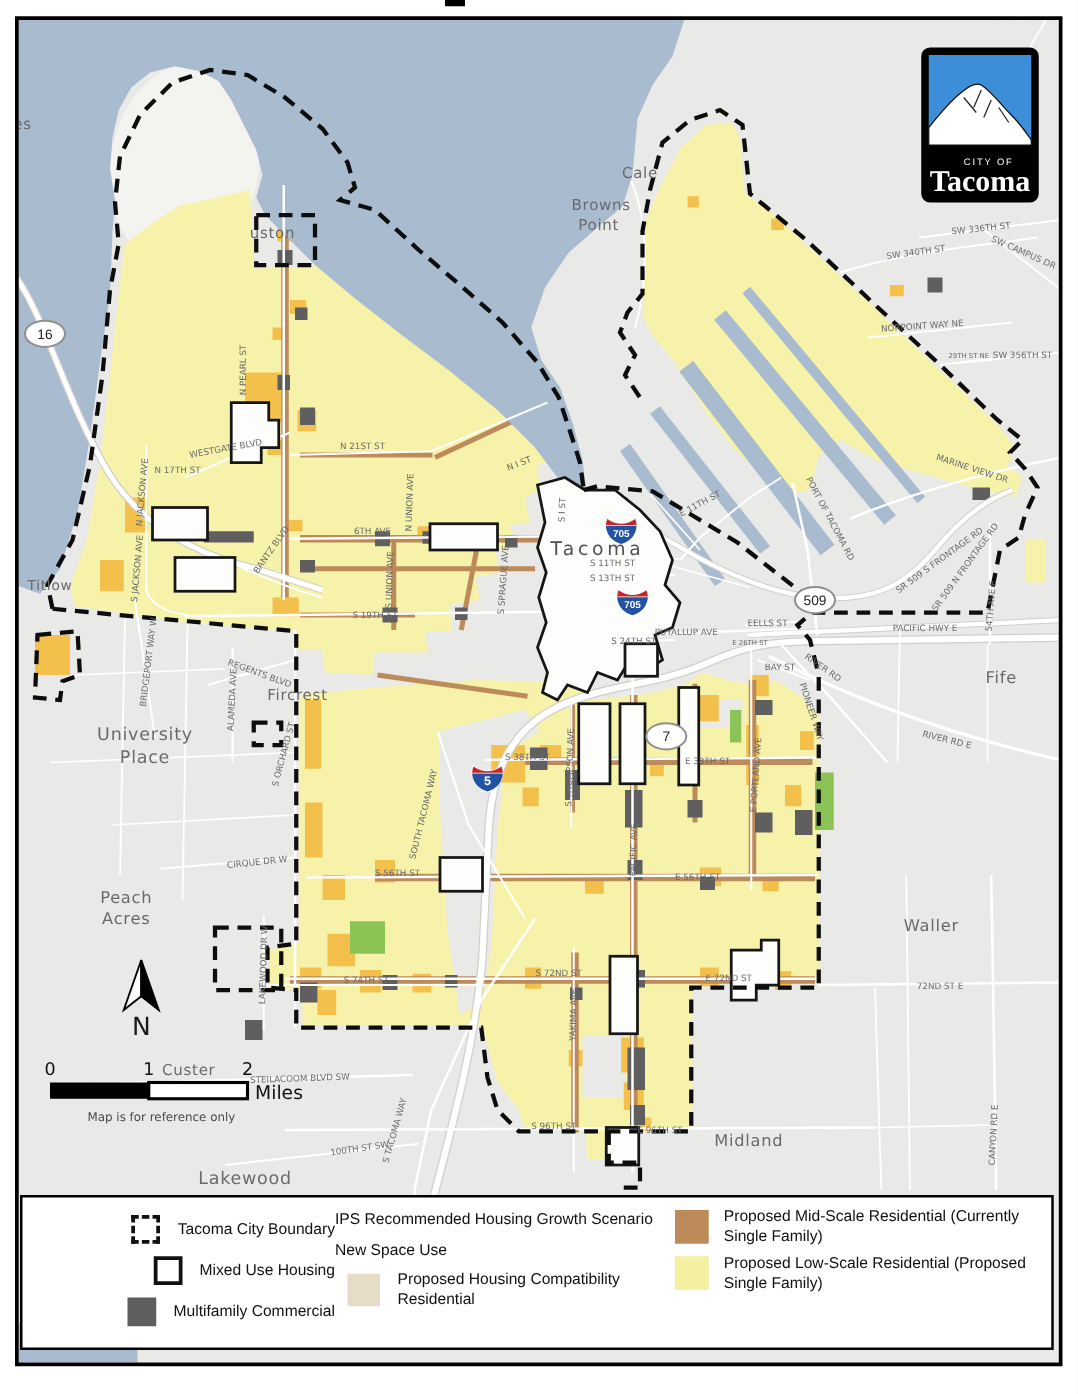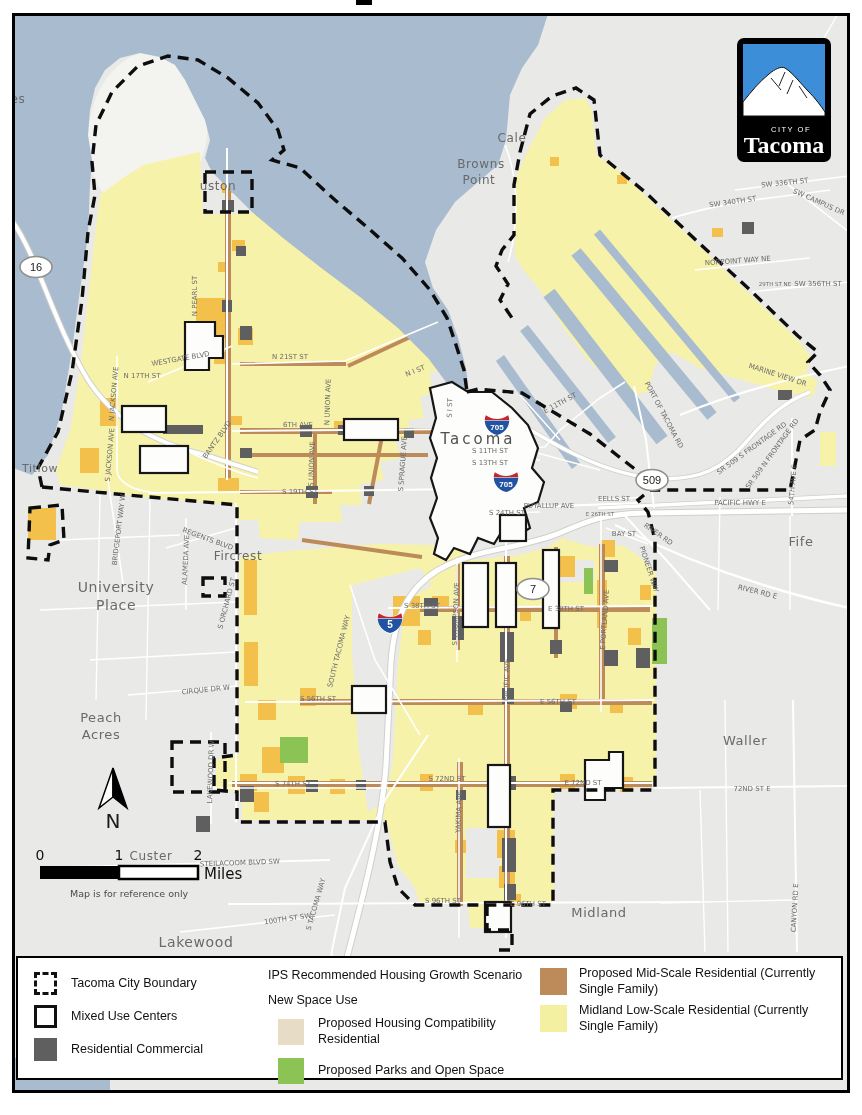--- a/index.html
+++ b/index.html
@@ -14,21 +14,21 @@
   .brown{stroke:var(--c-mid_sf);fill:none;}
   .muc{fill:var(--c-muc);stroke:#161616;stroke-width:2.2;}
   .boundary{fill:none;stroke:#0d0d0d;stroke-width:3.4;stroke-dasharray:11 7;}
   
   .legend{position:absolute;left:16px;top:956px;width:827px;height:124px;background:#fff;
           border:2.5px solid #000;box-sizing:border-box;display:flex;color:#111;
           font-size:12.5px;line-height:1.25;}
   .lcol1{width:250px;padding:14px 0 0 16px;box-sizing:border-box;}
   .lcol2{width:272px;padding-top:10px;box-sizing:border-box;}
   .lcol3{flex:1;padding:8px 8px 0 0;box-sizing:border-box;}
-  .lrow{display:flex;align-items:center;margin-bottom:10px;}
+  .lrow{display:flex;align-items:center;margin-bottom:10px;justify-content:flex-end;}
   .lrow3{display:flex;align-items:center;margin-bottom:6px;}
   .sw{flex:none;width:23px;height:23px;margin-right:14px;box-sizing:border-box;background:#fff;}
   .sw.dashed{border:3px dashed #111;}
   .sw.outline{border:3px solid #111;}
   .sw2{flex:none;width:26px;height:26px;margin:0 14px 0 10px;}
   .sw3{flex:none;width:27px;height:27px;margin-right:12px;}
   .ltitle{margin:0 0 9px 0;}
   .lsub{margin:0 0 8px 0;}
 </style>
 </head>
@@ -429,46 +429,42 @@
 
 
 <div class="legend">
   <div class="lcol1" id="legend-left">
         <div class="lrow">
           <div class="sw dashed"></div>
           <div class="">Tacoma City Boundary</div>
         </div>
         <div class="lrow">
           <div class="sw outline"></div>
-          <div class="">Mixed Use Centers</div>
+          <div class="">Mixed Use Housing</div>
         </div>
         <div class="lrow">
           <div class="sw " style="background: rgb(95, 95, 95);"></div>
-          <div class="">Residential Commercial</div>
+          <div class="">Multifamily Commercial</div>
         </div>
       </div>
   <div class="lcol2">
     <div class="ltitle">IPS Recommended Housing Growth Scenario</div>
     <div class="lsub" able="false">New Space Use</div>
     <div id="legend-middle">
           <div class="lrow">
             <div class="sw2" style="background: rgb(231, 220, 198);"></div>
             <div class="">Proposed Housing Compatibility Residential</div>
           </div>
-          <div class="lrow">
-            <div class="sw2" style="background: rgb(139, 196, 85);"></div>
-            <div class="">Proposed Parks and Open Space</div>
-          </div>
         </div>
   </div>
   <div class="lcol3" id="legend-right">
         <div class="lrow3">
           <div class="sw3" style="background: rgb(189, 138, 90);"></div>
           <div class="" style="max-width: 262px;">Proposed Mid-Scale Residential (Currently Single Family)</div>
         </div>
         <div class="lrow3">
           <div class="sw3" style="background: rgb(244, 240, 161);"></div>
-          <div class="" style="max-width: 262px;">Midland Low-Scale Residential (Currently Single Family)</div>
+          <div class="" style="max-width: 262px;">Proposed Low-Scale Residential (Proposed Single Family)</div>
         </div>
       </div>
 </div>
 
 </div>
 
 </body></html>

